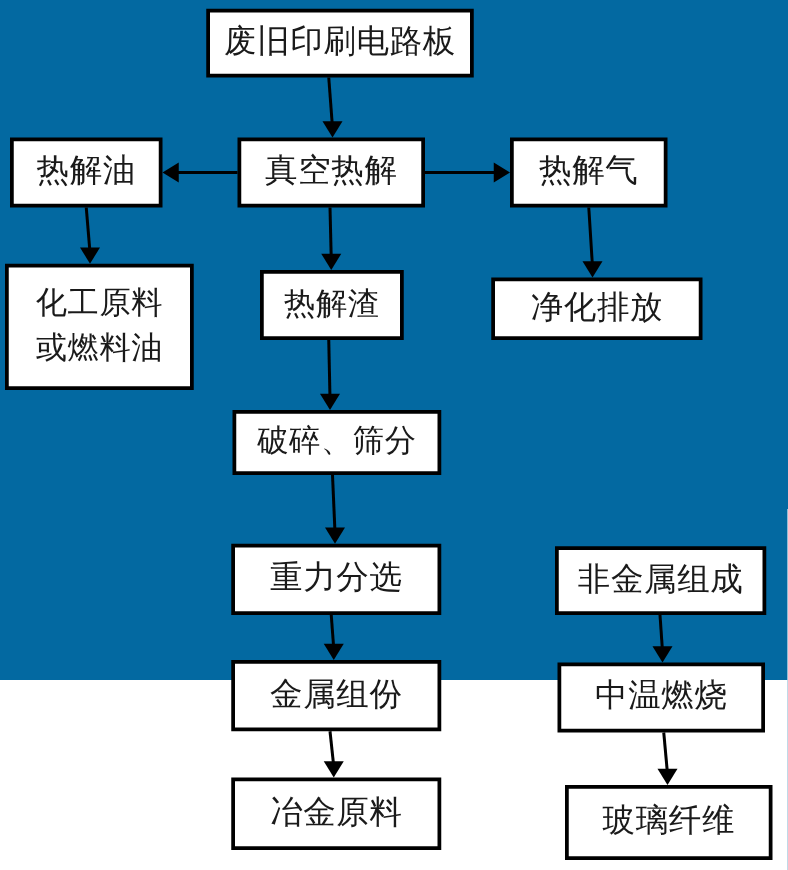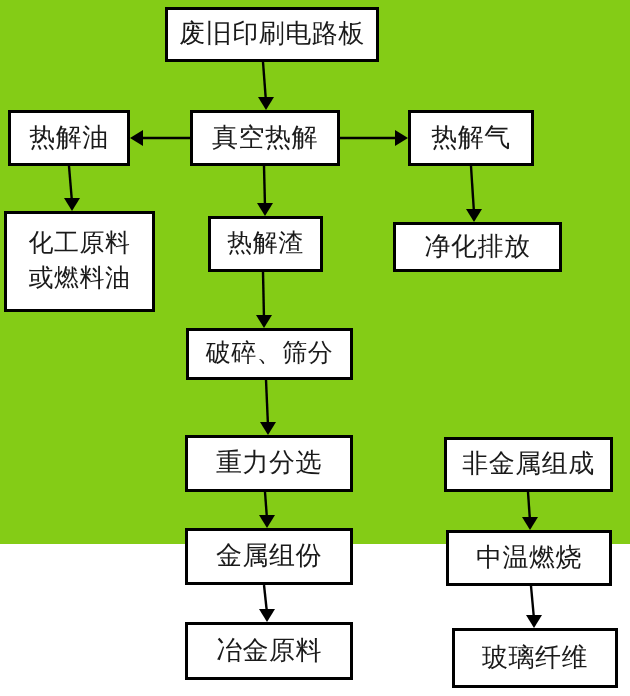--- a/index.html
+++ b/index.html
@@ -10,21 +10,21 @@
   body {
     width: 630px;
     height: 696px;
     font-family: "DejaVu Sans", sans-serif;
     overflow: hidden;
   }
   #flowchart-root {
     position: relative;
     width: 630px;
     height: 544px;
-    background: #84cc16;
+    background: #0369a1;
   }
   svg.flow-canvas {
     position: absolute;
     left: 0;
     top: 0;
     width: 630px;
     height: 696px;
     display: block;
   }
   .node-box {

